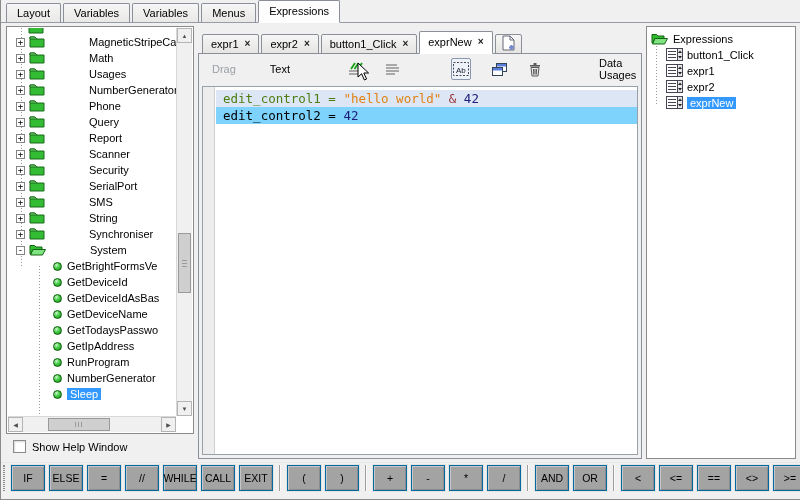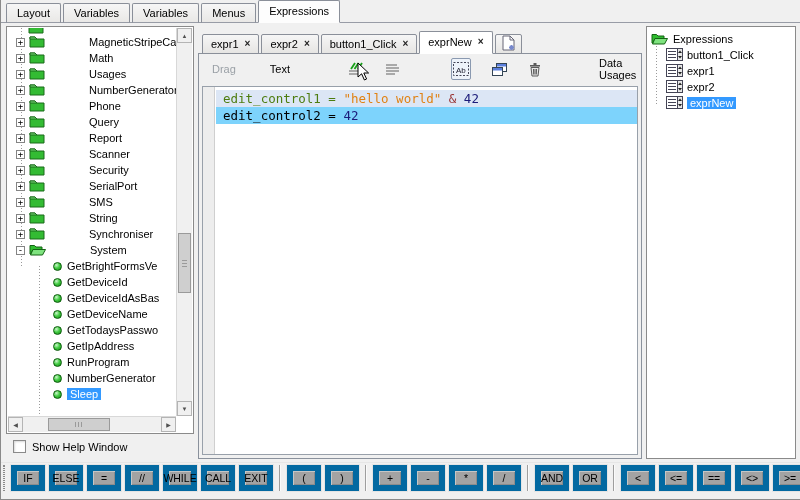--- a/index.html
+++ b/index.html
@@ -89,21 +89,21 @@
   .ritem { padding-left:19px; } .ritem .lbl { margin-left:4px; }
 
   
   .bottom-bar { position:absolute; left:0; top:462px; width:800px; height:30px;
                 display:flex; align-items:center; padding-left:2px; background:#f0f0f0;
                 border-top:1px solid #e6e6e6; }
   .grip { width:5px; height:26px; margin-right:4px;
           border-left:1px dotted #8a8a8a; border-right:1px dotted #8a8a8a; }
   .bsep { width:2px; height:26px; margin:0 4px; border-left:1px solid #9e9e9e; border-right:1px solid #fafafa; }
   .bbtn { height:26px; min-width:34px; padding:0 7px; margin:0 2px;
-          background:#a3a3a3; border:6px solid #0369a1;
+          background:#a3a3a3; border:1px solid #0369a1;
           box-shadow:0 0 0 1px #e4e4e4, inset 1px 1px 0 #c6c6c6, inset -1px -1px 0 #8c8c8c;
           font-family:"Liberation Sans",sans-serif; font-size:10.5px; color:#000;
           display:inline-flex; align-items:center; justify-content:center; }
 
   .cursor { position:absolute; left:356px; top:62px; z-index:50; pointer-events:none; }
   .lbl { position:relative; }
 </style>
 </head>
 <body>
 

